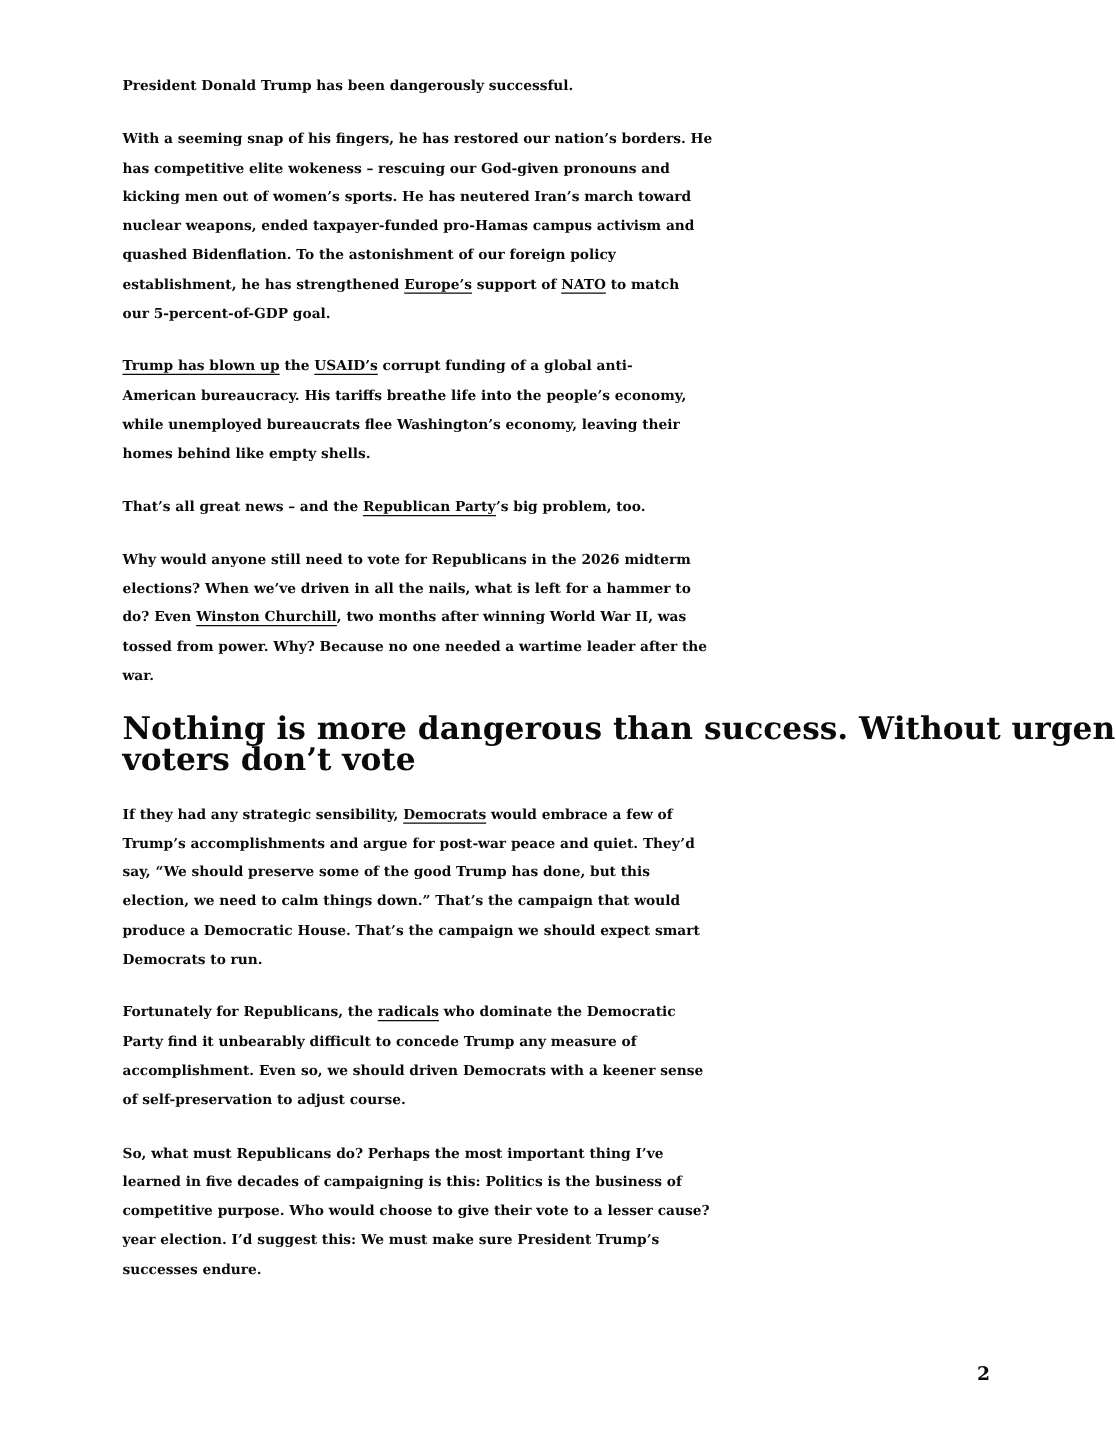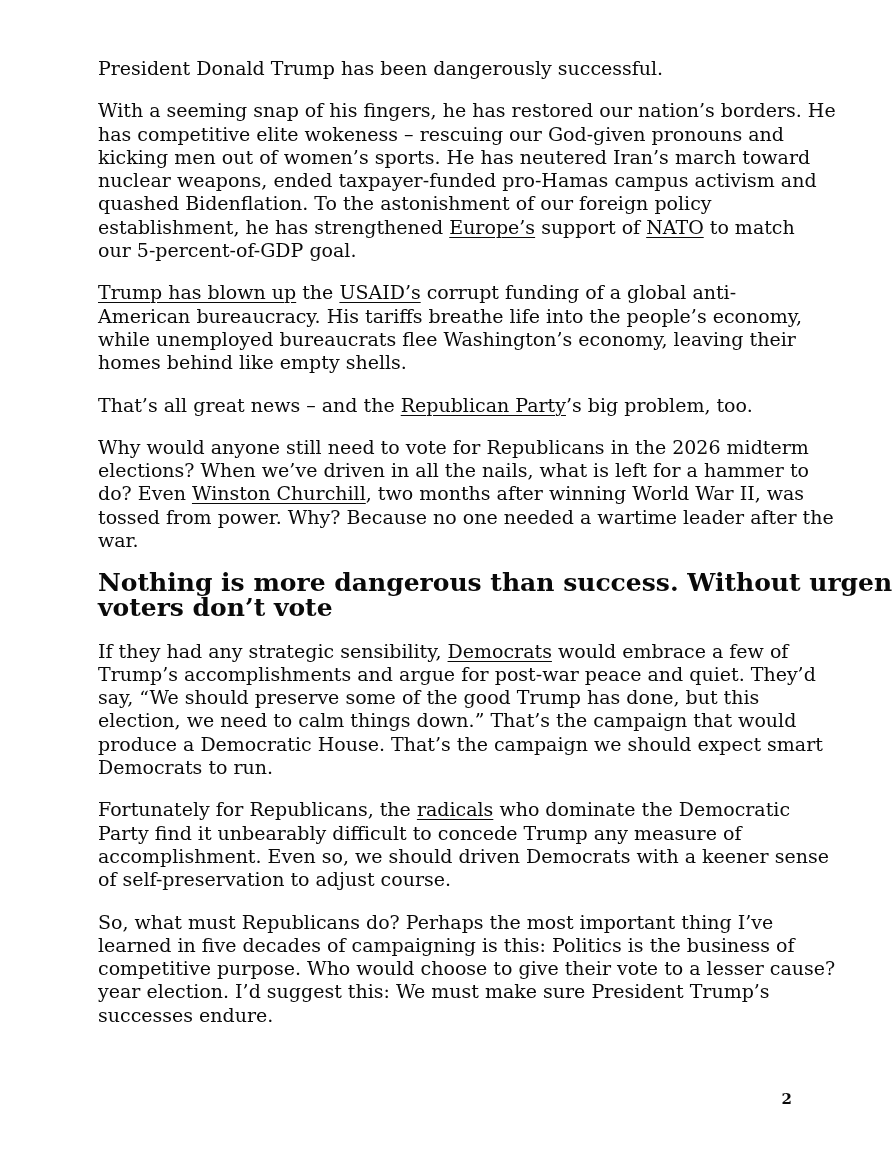--- a/index.html
+++ b/index.html
@@ -17,23 +17,23 @@
     color: #0a0a0a;
   }
   .content {
     position: absolute;
     top: 57px;
     left: 98px;
     width: 700px;
   }
   p.body, p.heading {
     margin: 0 0 19px 0;
-    font-size: 19px;
+    font-size: 11px;
     line-height: 23.3px;
-    font-weight: 400;
+    font-weight: 700;
   }
   p.heading {
     font-size: 25px;
     line-height: 24.6px;
     font-weight: 700;
   }
   .line {
     display: block;
     white-space: pre;
   }

